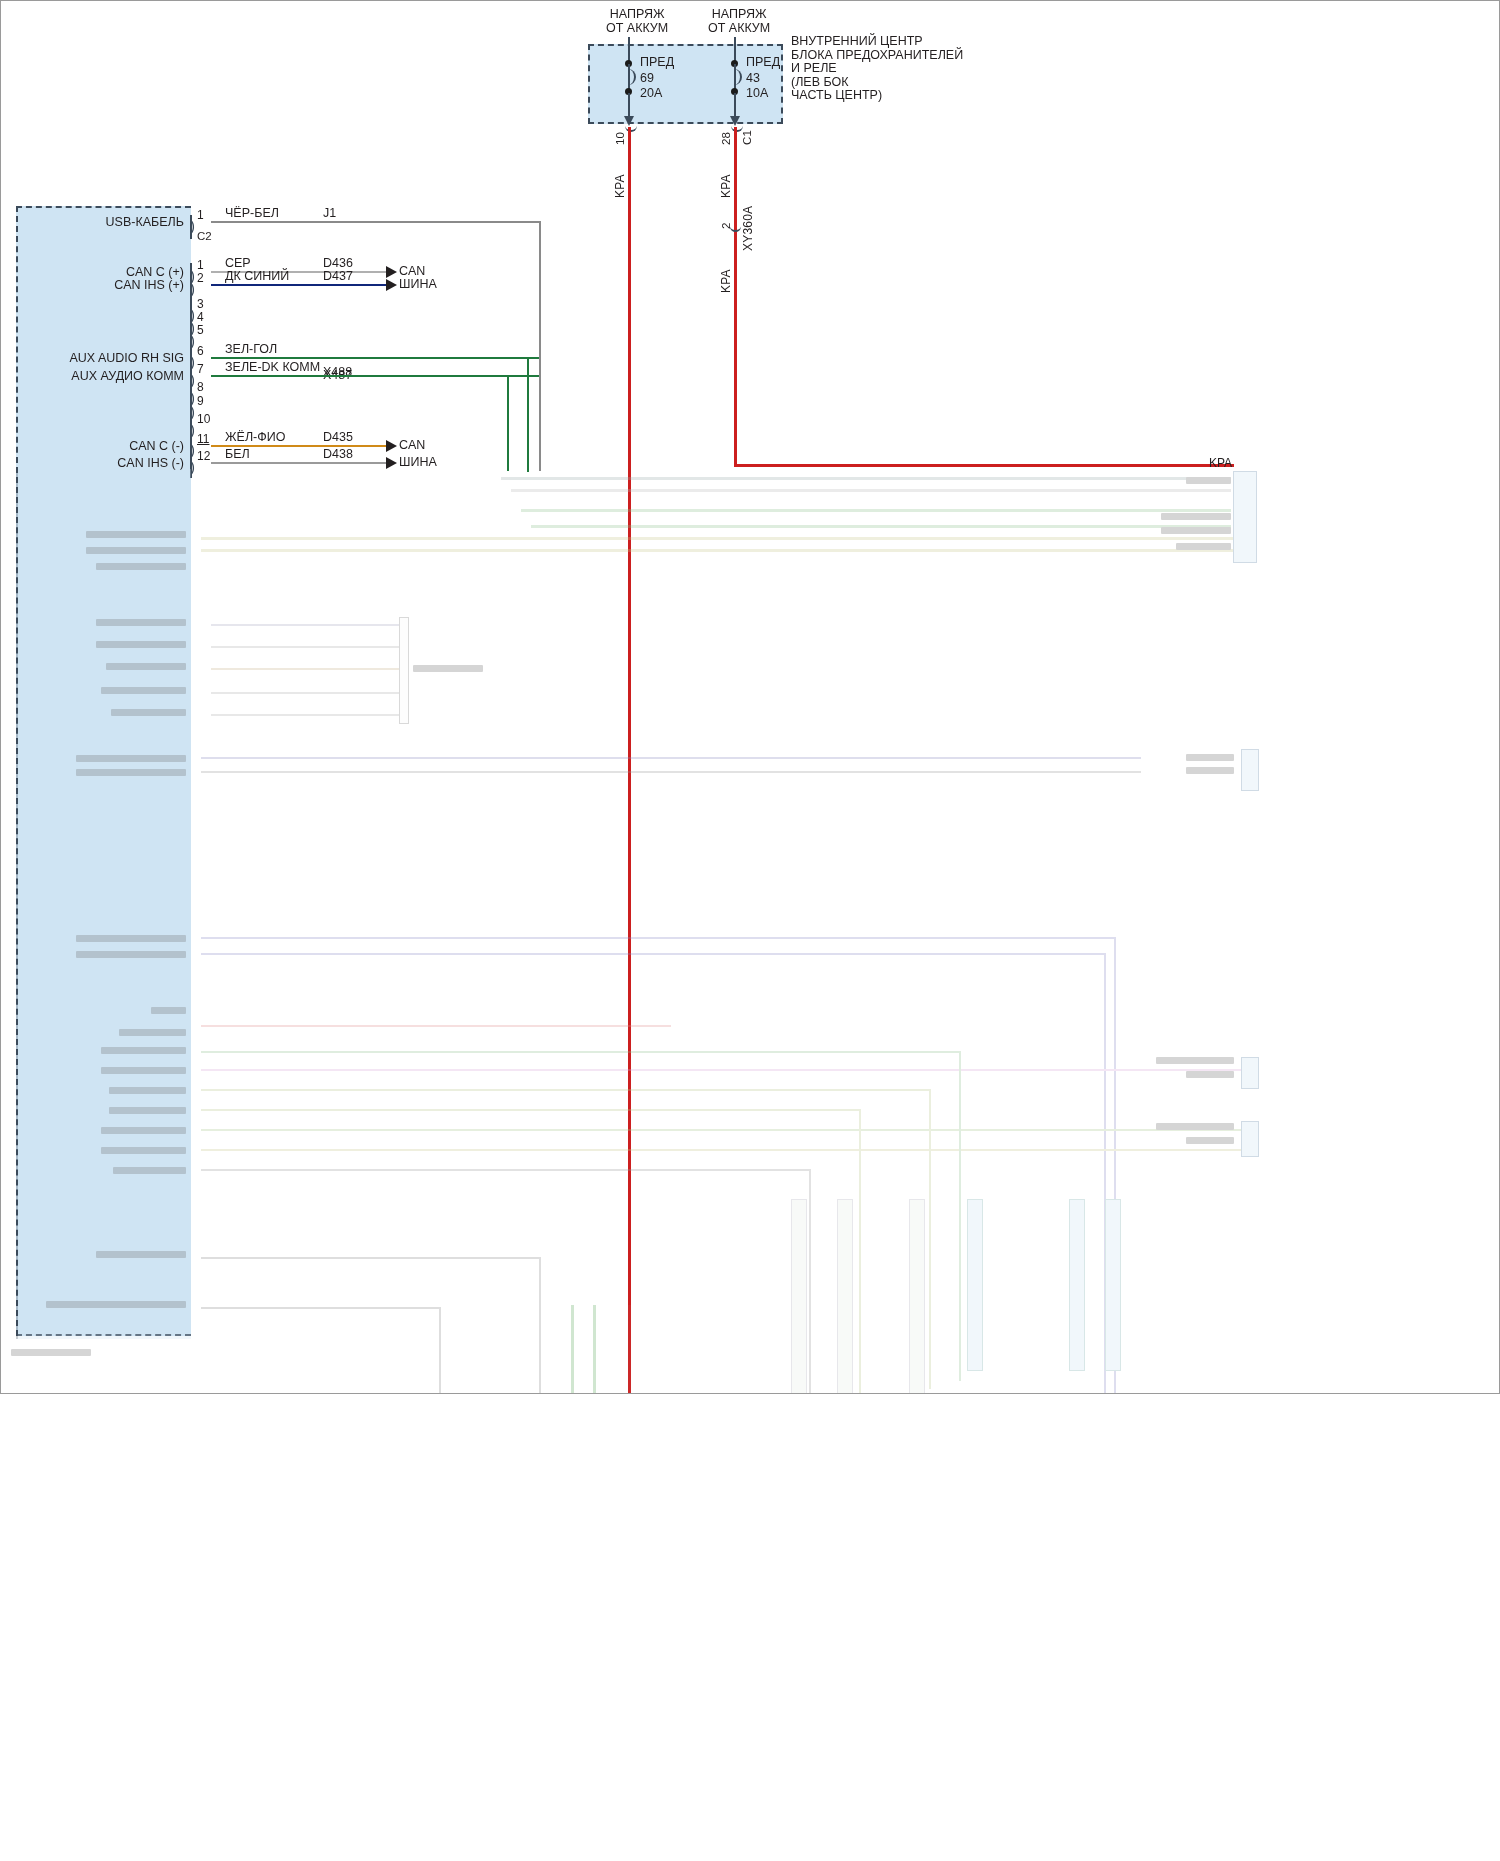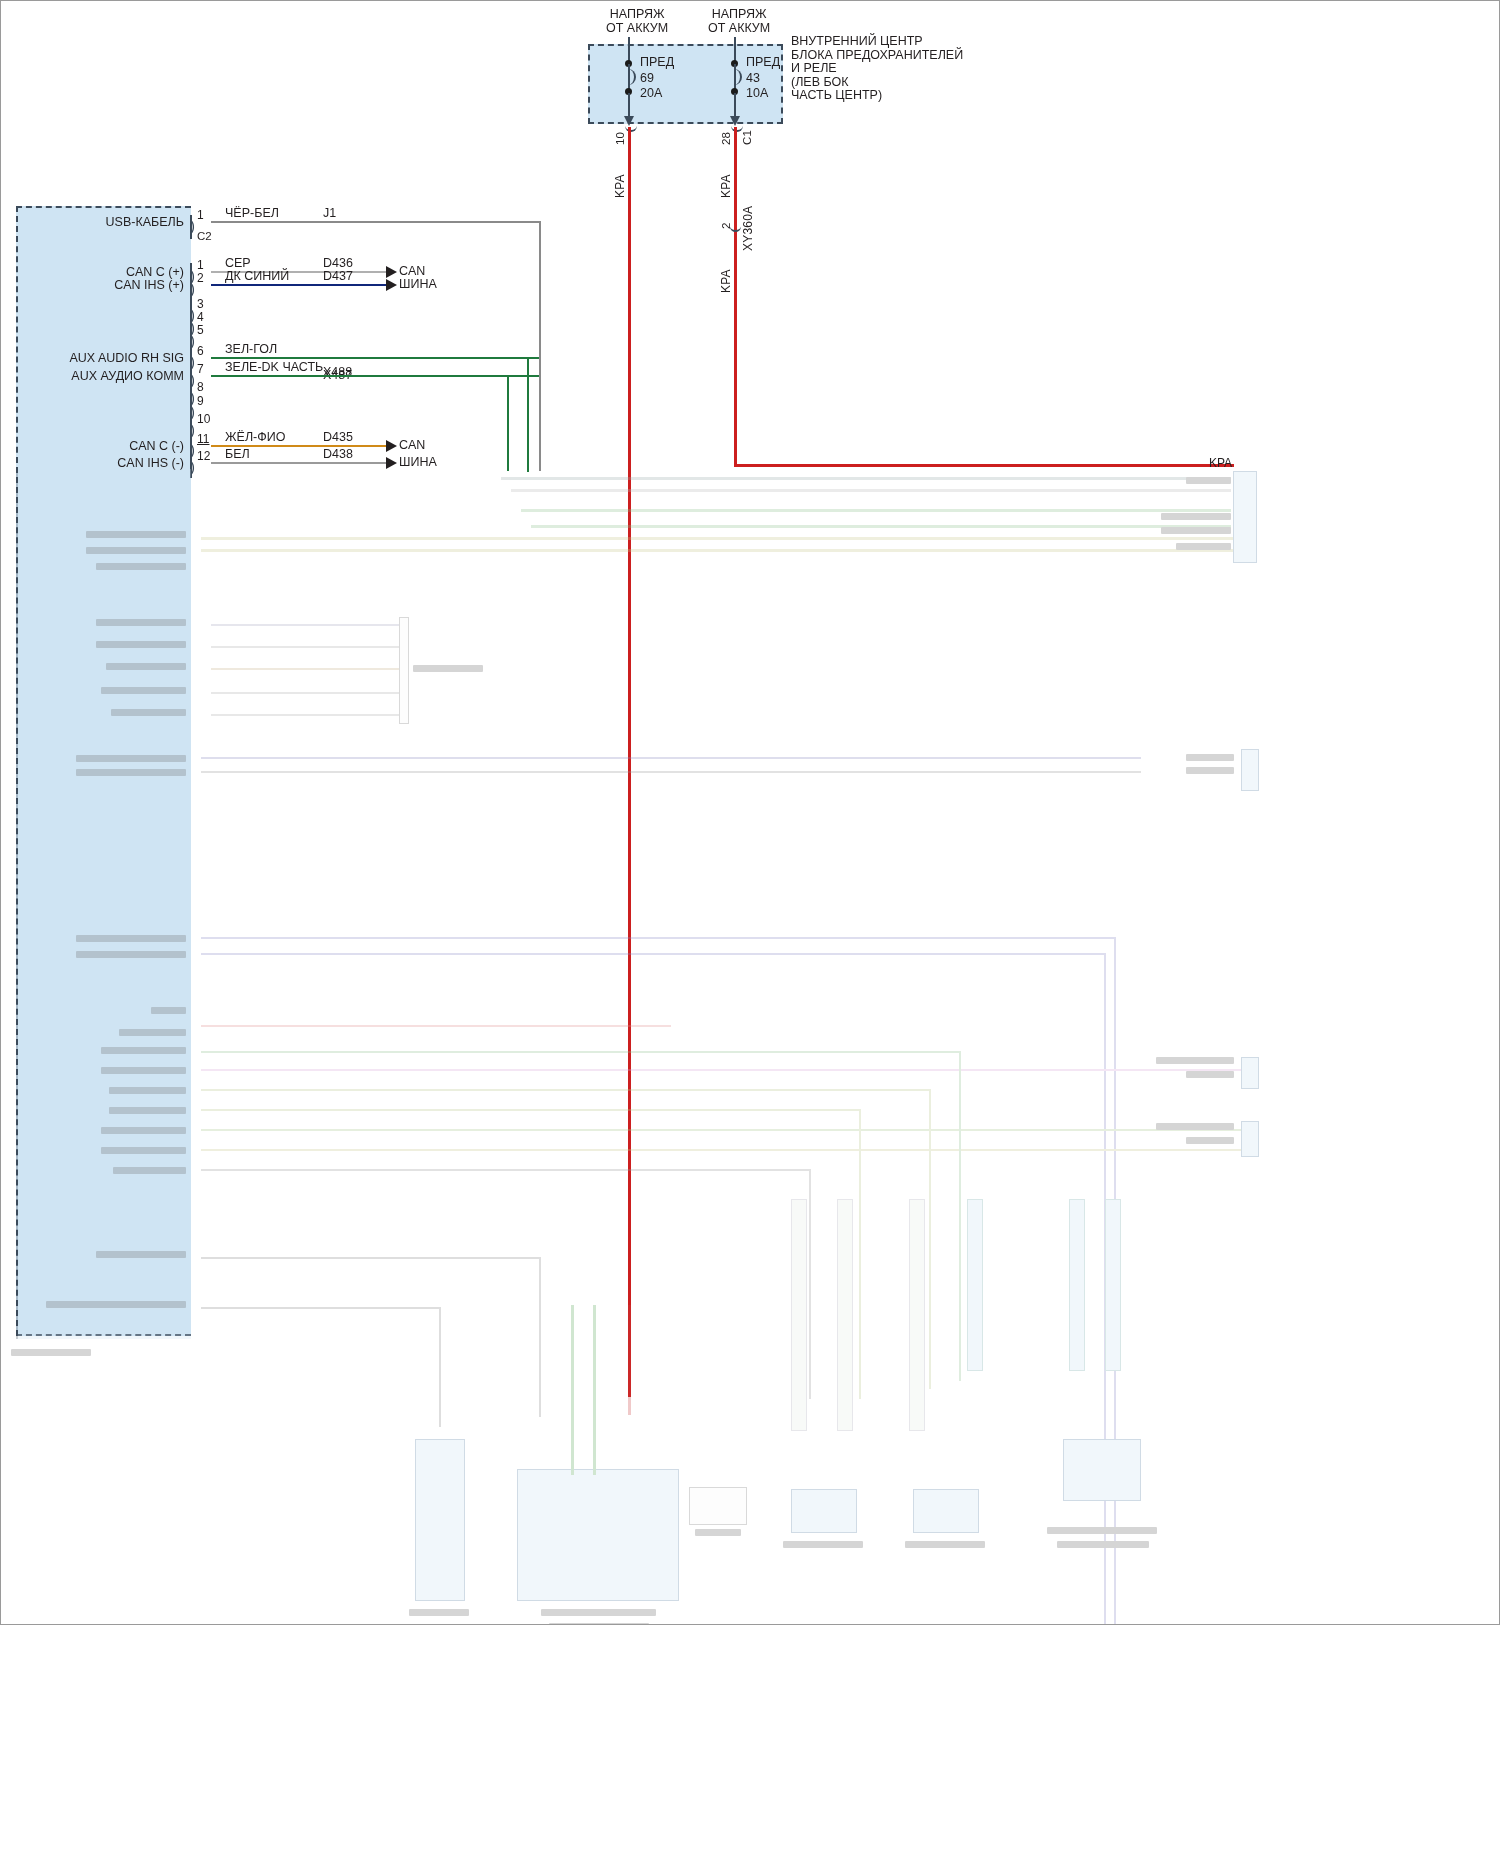--- a/index.html
+++ b/index.html
@@ -1,17 +1,17 @@
 <!DOCTYPE html>
 <html><head>
 <meta charset="utf-8">
 <style>
   html,body{margin:0;padding:0;background:#ffffff;}
   body{font-family:"Liberation Sans",sans-serif;}
-  #page{position:relative;width:1500px;height:1625px;background:#fff;overflow:hidden;
+  #page{position:relative;width:1500px;height:1394px;background:#fff;overflow:hidden;
         border:1px solid #9a9a9a;box-sizing:border-box;}
 
   .abs{position:absolute;}
   .txt{font-size:12.5px;color:#231f20;white-space:nowrap;line-height:1.15;}
   .txt-sm{font-size:11.5px;color:#231f20;white-space:nowrap;}
   .vert{writing-mode:vertical-rl;transform:rotate(180deg);font-size:12px;color:#231f20;letter-spacing:.2px;}
 
   
   .fusebox{border:2px dashed #3b4a5a;background:#cfe4f3;box-sizing:border-box;}
   .wire{position:absolute;background:#cc1f1f;}
@@ -143,21 +143,21 @@
       <div class="pinbr" style="left: 189px; top: 353px;">)</div>
       <div class="pinnum" style="left: 196px; top: 343px;">6</div>
       <div class="pinlabel" style="right: 1315px; top: 350px;">AUX AUDIO RH SIG</div>
       <div class="wirebar" style="left: 210px; top: 356px; background: rgb(31, 122, 61); width: 330px;"></div>
       <div class="wname" style="left: 224px; top: 341px;">ЗЕЛ-ГОЛ</div>
       <div class="wcode" style="left: 322px; top: 341px; margin-top: 26px;">X487</div>
       <div class="pinbr" style="left: 189px; top: 371px;">)</div>
       <div class="pinnum" style="left: 196px; top: 361px;">7</div>
       <div class="pinlabel" style="right: 1315px; top: 368px;">AUX АУДИО КОММ</div>
       <div class="wirebar" style="left: 210px; top: 374px; background: rgb(31, 122, 61); width: 330px;"></div>
-      <div class="wname" style="left: 224px; top: 359px;">ЗЕЛЕ-DK ЧАСТЬ</div>
+      <div class="wname" style="left: 224px; top: 359px;">ЗЕЛЕ-DK КОММ</div>
       <div class="wcode" style="left: 322px; top: 339px; margin-top: 25px;">X488</div>
       <div class="pinbr" style="left: 189px; top: 389px;">)</div>
       <div class="pinnum" style="left: 196px; top: 379px;">8</div>
       <div class="pinbr" style="left: 189px; top: 403px;">)</div>
       <div class="pinnum" style="left: 196px; top: 393px;">9</div>
       <div class="pinbr" style="left: 189px; top: 421px;">)</div>
       <div class="pinnum" style="left: 196px; top: 411px;">10</div>
       <div class="pinbr" style="left: 189px; top: 441px;">)</div>
       <div class="pinnum" style="left: 196px; top: 431px; text-decoration: underline;">11</div>
       <div class="pinlabel" style="right: 1315px; top: 438px;">CAN C (-)</div>

